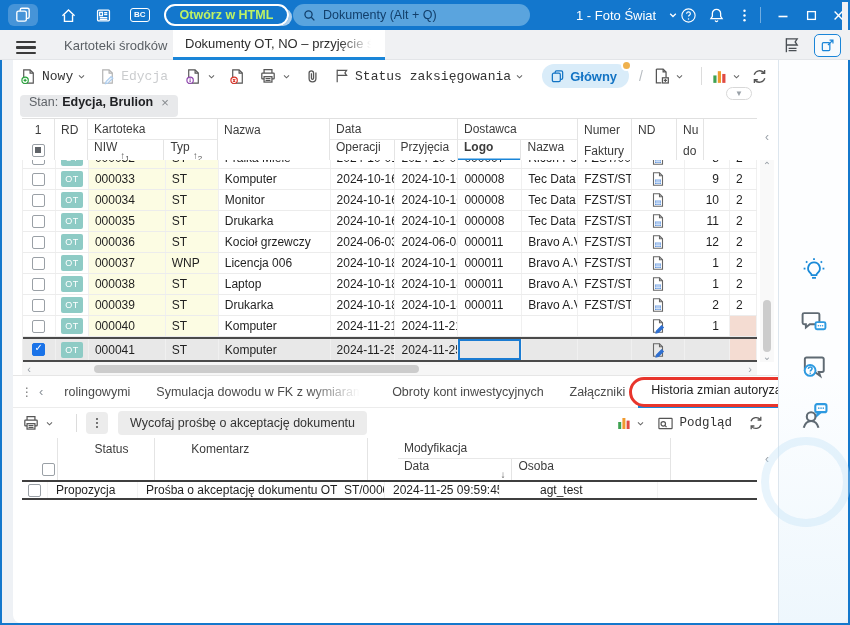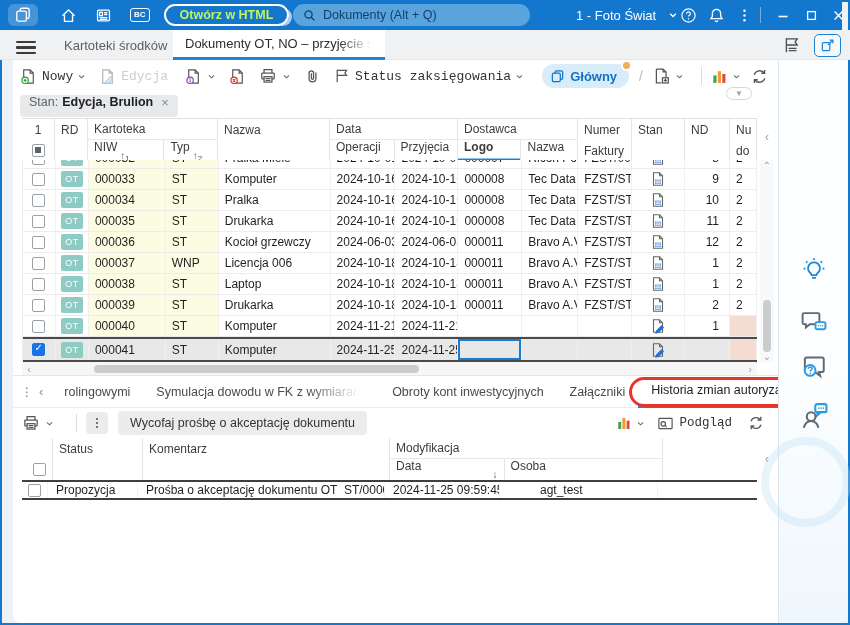--- a/index.html
+++ b/index.html
@@ -114,21 +114,21 @@
   .btab.active{color:#1d1d1d;border-bottom:3px solid #1a85d8;}
   .ring{position:absolute;left:-9px;right:-9px;top:1px;bottom:-2px;border:3px solid #e8352c;border-radius:16px;pointer-events:none;}
 
   
   .btoolbar{position:absolute;left:9px;top:348px;width:748px;height:30px;display:flex;align-items:center;font-size:12.5px;color:#333;}
   .graybtn{height:24px;background:#ececec;border-radius:4px;display:flex;align-items:center;padding:0 12px;cursor:pointer;white-space:nowrap;}
   .bt-right{position:absolute;right:6px;top:0;height:30px;display:flex;align-items:center;}
   .collapse-pill{position:absolute;left:713px;top:27px;width:26px;height:13px;background:#fff;border:1px solid #d8d8d8;border-radius:7px;display:flex;align-items:center;justify-content:center;color:#9aa1a8;font-size:8px;cursor:pointer;z-index:3;}
 
   
-  .hhead{position:absolute;left:14px;top:378px;width:735px;display:flex;background:#fff;font-size:12px;color:#3c3c3c;}
+  .hhead{position:absolute;left:26px;top:378px;width:735px;display:flex;background:#fff;font-size:12px;color:#3c3c3c;gap:30px;}
   #hist-rows{position:absolute;left:9px;top:420px;width:735px;font-size:12px;color:#1f1f1f;}
   .hrow{display:flex;height:20px;border-top:2px solid #3f3f3f;border-bottom:2px solid #3f3f3f;background:#fff;}
   .hc{height:100%;display:flex;align-items:center;padding-left:8px;overflow:hidden;white-space:pre;border-right:1px solid #f3f3f3;}
   .panechev{position:absolute;left:752px;top:392px;color:#9aa1a8;font-size:12px;cursor:pointer;}
 
   .chev9{width:9px;height:9px;}
 </style>
 </head>
 <body>
 
@@ -416,24 +416,20 @@
             </div>
           <div class="subcell pad" style="width:56px">
               <span>Nazwa</span>
             </div>
         </div>
       </div>
       <div class="hcol" style="width:54px">
         <div class="ht pad">Numer</div>
         <div class="hb pad">Faktury</div>
       </div>
-      <div class="hcol" style="width:53px">
-        <div class="ht pad">Stan</div>
-          <div class="hb"></div>
-      </div>
       <div class="hcol" style="width:45px">
         <div class="ht pad">ND</div>
           <div class="hb"></div>
       </div>
       <div class="hcol" style="width:27px">
         <div class="ht pad">Nu</div>
         <div class="hb pad">do</div>
       </div>
     </div>
 
@@ -492,21 +488,21 @@
         </div>
         <div class="grow">
           <div class="gc cen" style="width: 33px;">
             <span class="cb"></span>
           </div>
           <div class="gc cen" style="width: 33px;">
             <span class="badge">OT</span>
           </div>
           <div class="gc yellow" style="width: 77px;">000034</div>
           <div class="gc yellow" style="width: 53px;">ST</div>
-          <div class="gc" style="width: 112px;">Pralka</div>
+          <div class="gc" style="width: 112px;">Monitor</div>
           <div class="gc" style="width: 65px;">2024-10-16</div>
           <div class="gc" style="width: 63px;">2024-10-16</div>
           <div class="gc" style="width: 64px;">000008</div>
           <div class="gc" style="width: 56px;">Tec Data</div>
           <div class="gc" style="width: 54px;">FZST/ST</div>
           <div class="gc cen" style="width: 53px;">
             <svg width="16" height="16" viewBox="0 0 16 16" fill="none" stroke="#666" stroke-width="1.1">
               <path d="M3.5 1.8h6l3 3v9.4h-9z"></path>
               <path d="M9.5 1.8v3h3"></path>
               <rect x="5" y="8.6" width="6" height="4.2" fill="#3f7fd9" stroke="none"></rect>

